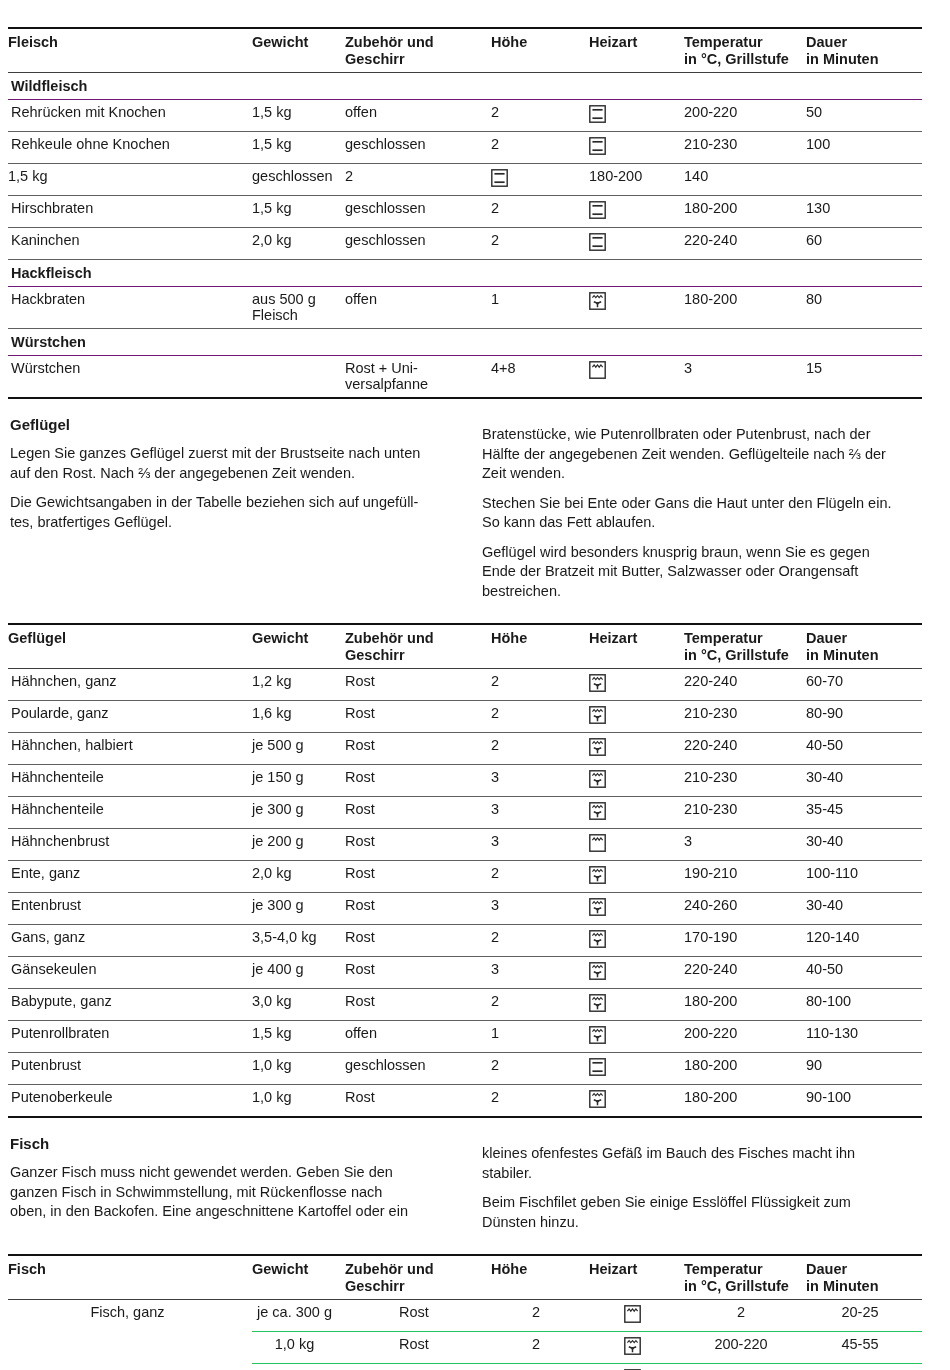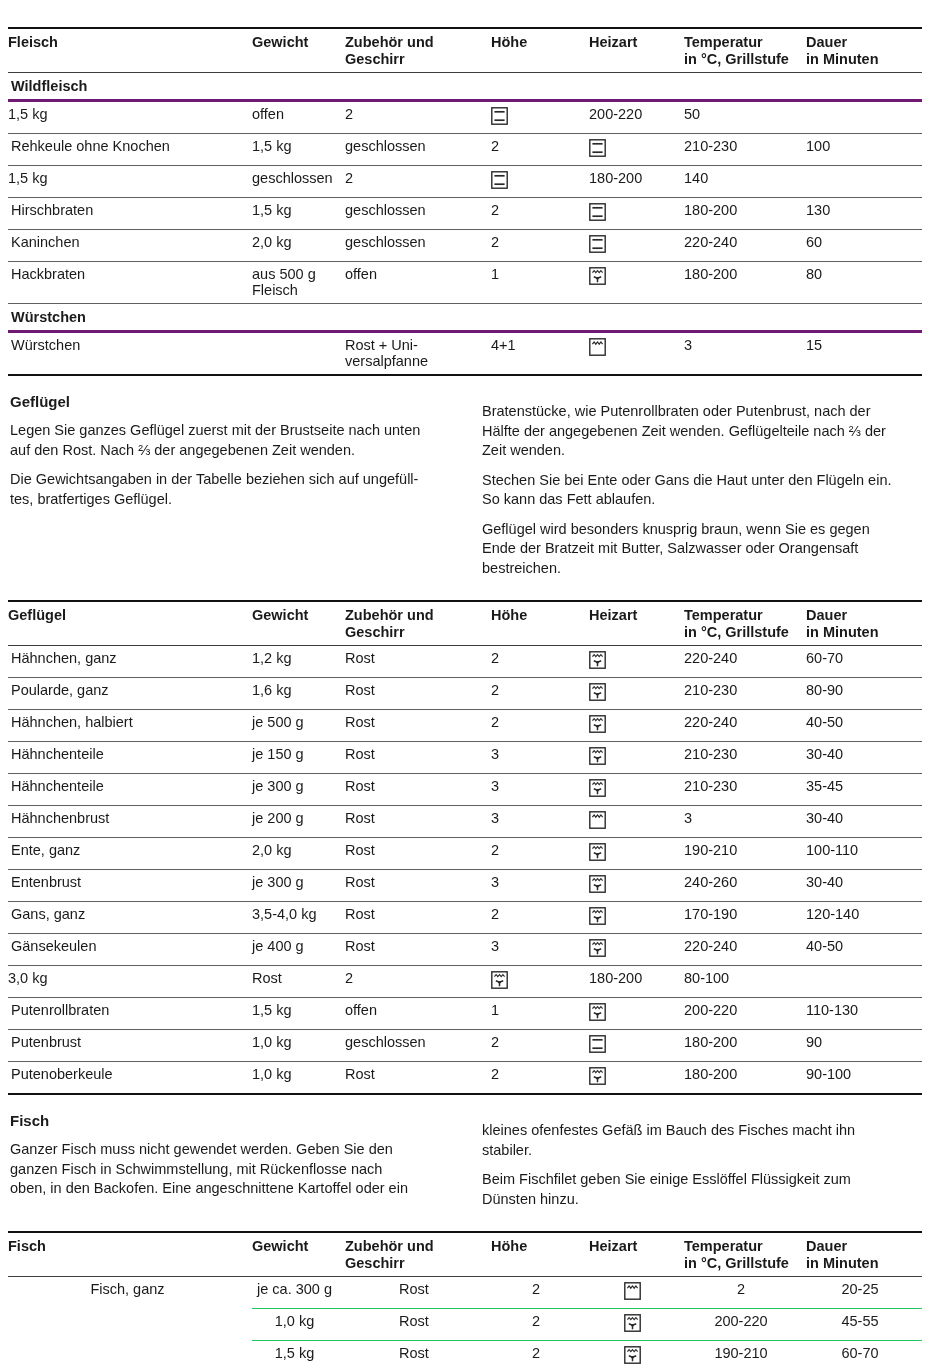--- a/index.html
+++ b/index.html
@@ -29,21 +29,21 @@
   .t-hcell {
     font-weight: bold;
     line-height: 16.5px;
     padding: 5px 8px 5px 0;
     white-space: pre-line;
   }
   .t-section-title {
     font-weight: bold;
     padding: 5px 0 5px 3px;
     line-height: 16px;
-    border-bottom: 3px solid #701a75;
+    border-bottom: 1px solid #701a75;
   }
   .t-row { border-bottom: 1px solid #5f5f5f; }
   .t-body.last .t-row:last-child { border-bottom: none; }
   .t-cell {
     padding: 4px 8px 5px 0;
     line-height: 16px;
     white-space: pre-line;
   }
   .t-cell.c1 { padding-left: 3px; }
   .t-row.partial { border-bottom: none; text-align: center; }
@@ -100,20 +100,21 @@
 in °C, Grillstufe</div>
 
         <div class="t-hcell">Dauer
 in Minuten</div>
       </div>
 
     <div class="t-section-title">Wildfleisch</div>
     <div class="t-body">
 
         <div class="t-row">
+          <div class="t-cell c1">Rehrücken mit Knochen</div>
           <div class="t-cell c2">1,5 kg</div>
           <div class="t-cell c3">offen</div>
           <div class="t-cell c4">2</div>
           <div class="t-cell c5"><span class="heiz"><svg width="17" height="18" viewBox="0 0 17 18">
                 <rect x="0.8" y="0.8" width="15.4" height="16.4" fill="none" stroke="#2a2a2a" stroke-width="1.4"></rect>
                 <line x1="3.4" y1="4.8" x2="13.6" y2="4.8" stroke="#2a2a2a" stroke-width="1.7"></line>
                 <line x1="3.4" y1="13.2" x2="13.6" y2="13.2" stroke="#2a2a2a" stroke-width="1.7"></line>
               </svg></span></div>
           <div class="t-cell c6">200-220</div>
           <div class="t-cell c7">50</div>
@@ -168,20 +169,21 @@
           <div class="t-cell c5"><span class="heiz"><svg width="17" height="18" viewBox="0 0 17 18">
                 <rect x="0.8" y="0.8" width="15.4" height="16.4" fill="none" stroke="#2a2a2a" stroke-width="1.4"></rect>
                 <line x1="3.4" y1="4.8" x2="13.6" y2="4.8" stroke="#2a2a2a" stroke-width="1.7"></line>
                 <line x1="3.4" y1="13.2" x2="13.6" y2="13.2" stroke="#2a2a2a" stroke-width="1.7"></line>
               </svg></span></div>
           <div class="t-cell c6">220-240</div>
           <div class="t-cell c7">60</div>
         </div>
       </div>
 
+    <div class="t-section-title">Hackfleisch</div>
     <div class="t-body">
 
         <div class="t-row">
           <div class="t-cell c1">Hackbraten</div>
           <div class="t-cell c2">aus 500 g
 Fleisch</div>
           <div class="t-cell c3">offen</div>
           <div class="t-cell c4">1</div>
           <div class="t-cell c5"><span class="heiz"><svg width="17" height="18" viewBox="0 0 17 18">
                 <rect x="0.8" y="0.8" width="15.4" height="16.4" fill="none" stroke="#2a2a2a" stroke-width="1.4"></rect>
@@ -195,21 +197,21 @@
       </div>
 
     <div class="t-section-title">Würstchen</div>
     <div class="t-body last">
 
         <div class="t-row">
           <div class="t-cell c1">Würstchen</div>
           <div class="t-cell c2"></div>
           <div class="t-cell c3">Rost + Uni-
 versalpfanne</div>
-          <div class="t-cell c4">4+1</div>
+          <div class="t-cell c4">4+8</div>
           <div class="t-cell c5"><span class="heiz"><svg width="17" height="18" viewBox="0 0 17 18">
                 <rect x="0.8" y="0.8" width="15.4" height="16.4" fill="none" stroke="#2a2a2a" stroke-width="1.4"></rect>
                 <path d="M3.4 6.2 L5.1 3.9 L6.8 6.2 L8.5 3.9 L10.2 6.2 L11.9 3.9 L13.6 6.2" fill="none" stroke="#2a2a2a" stroke-width="1.2"></path>
               </svg></span></div>
           <div class="t-cell c6">3</div>
           <div class="t-cell c7">15</div>
         </div>
       </div>
   </section>
 
@@ -403,20 +405,21 @@
                 <rect x="0.8" y="0.8" width="15.4" height="16.4" fill="none" stroke="#2a2a2a" stroke-width="1.4"></rect>
                 <path d="M3.4 5.7 L5.1 3.7 L6.8 5.7 L8.5 3.7 L10.2 5.7 L11.9 3.7 L13.6 5.7" fill="none" stroke="#2a2a2a" stroke-width="1.1"></path>
                 <circle cx="8.5" cy="11.3" r="1.3" fill="#2a2a2a"></circle>
                 <path d="M8.5 11.3 L4.8 9.8 M8.5 11.3 L12.2 9.8 M8.5 11.3 L8.5 15.2" stroke="#2a2a2a" stroke-width="1.5" fill="none"></path>
               </svg></span></div>
           <div class="t-cell c6">220-240</div>
           <div class="t-cell c7">40-50</div>
         </div>
 
         <div class="t-row">
+          <div class="t-cell c1">Babypute, ganz</div>
           <div class="t-cell c2">3,0 kg</div>
           <div class="t-cell c3">Rost</div>
           <div class="t-cell c4">2</div>
           <div class="t-cell c5"><span class="heiz"><svg width="17" height="18" viewBox="0 0 17 18">
                 <rect x="0.8" y="0.8" width="15.4" height="16.4" fill="none" stroke="#2a2a2a" stroke-width="1.4"></rect>
                 <path d="M3.4 5.7 L5.1 3.7 L6.8 5.7 L8.5 3.7 L10.2 5.7 L11.9 3.7 L13.6 5.7" fill="none" stroke="#2a2a2a" stroke-width="1.1"></path>
                 <circle cx="8.5" cy="11.3" r="1.3" fill="#2a2a2a"></circle>
                 <path d="M8.5 11.3 L4.8 9.8 M8.5 11.3 L12.2 9.8 M8.5 11.3 L8.5 15.2" stroke="#2a2a2a" stroke-width="1.5" fill="none"></path>
               </svg></span></div>
           <div class="t-cell c6">180-200</div>

